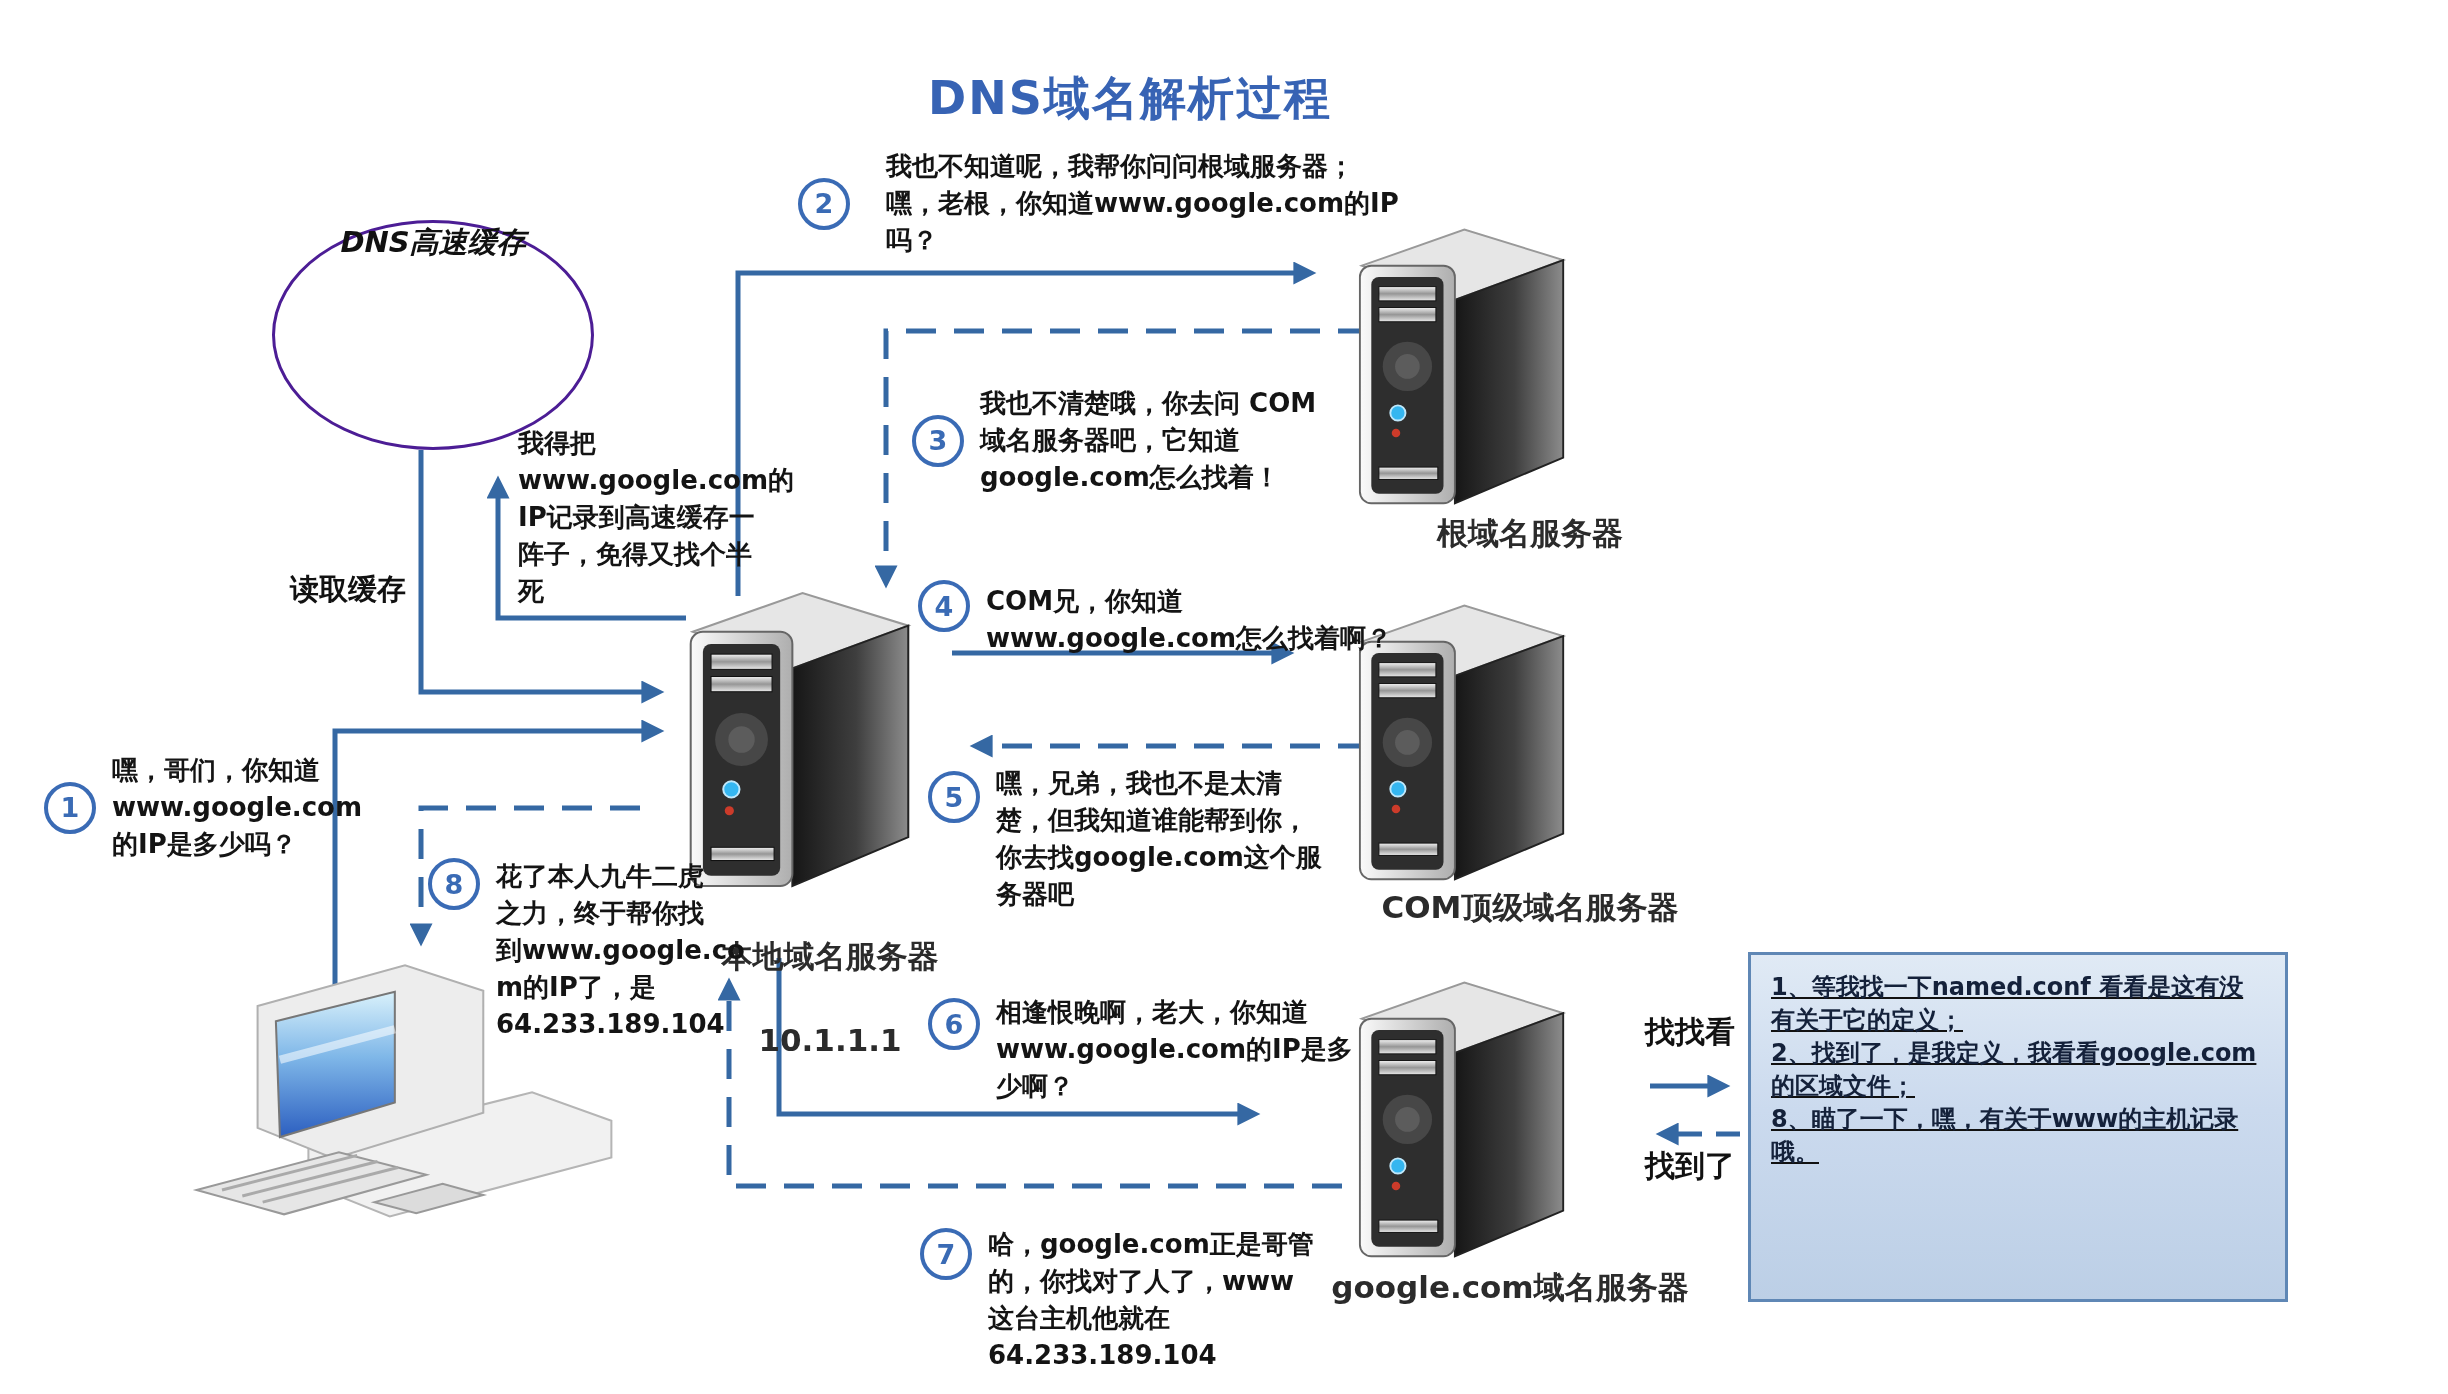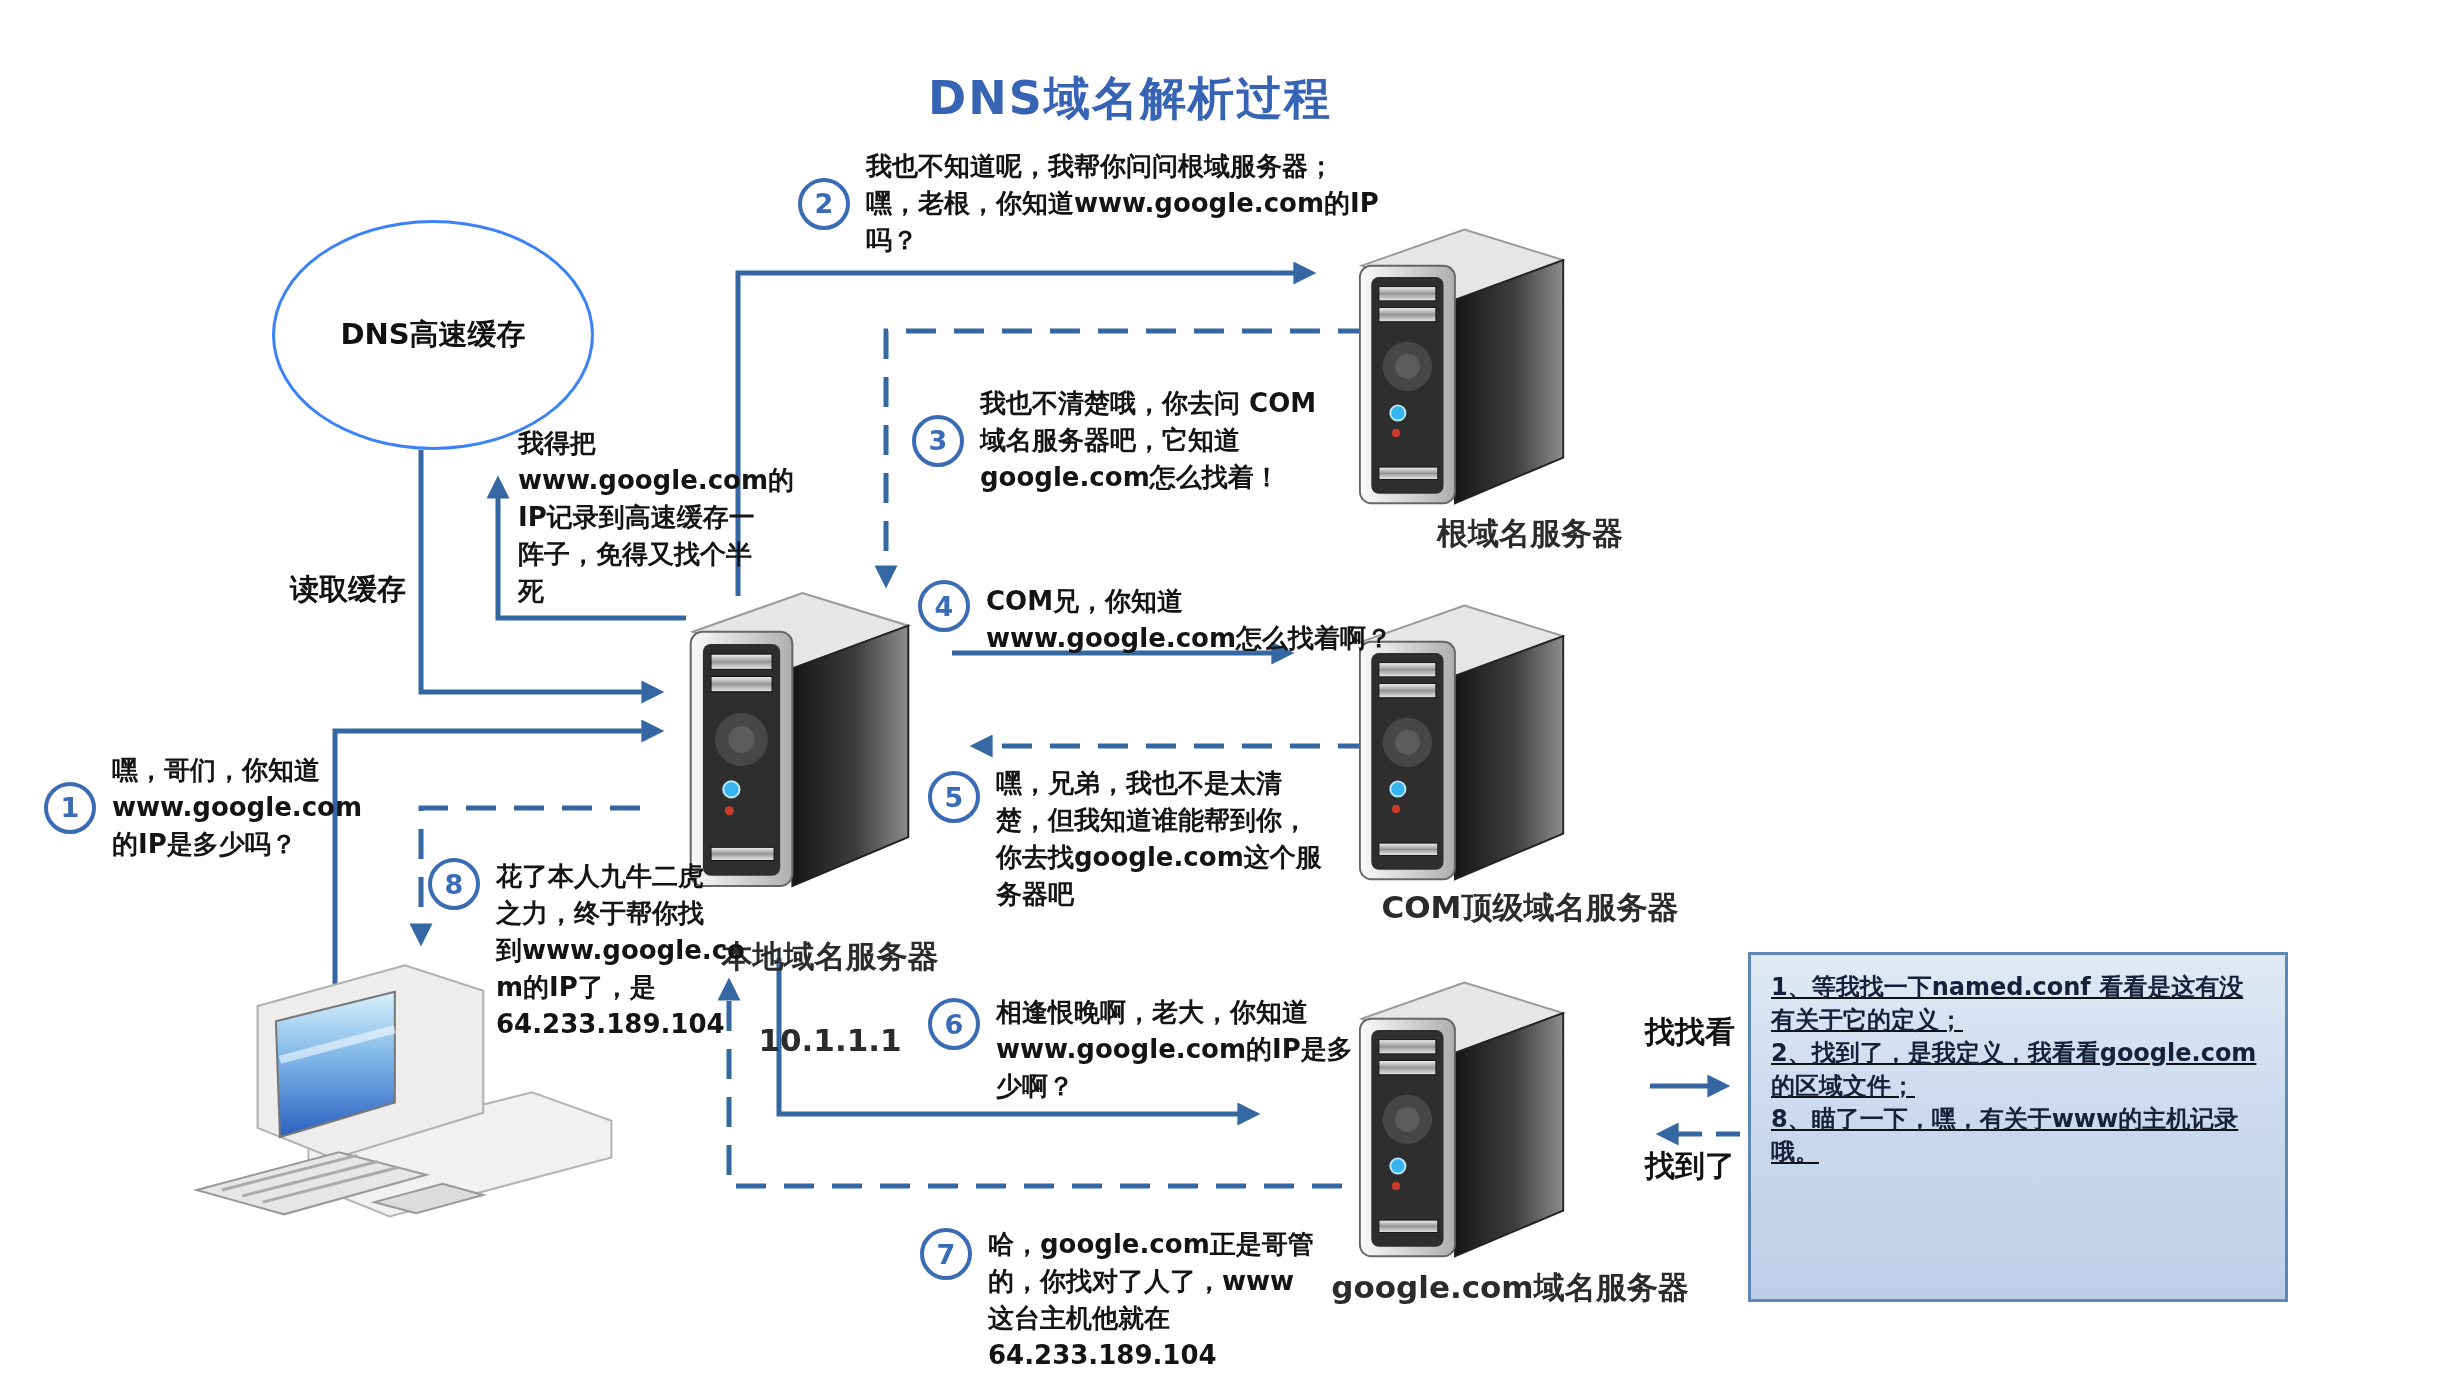--- a/index.html
+++ b/index.html
@@ -5,21 +5,21 @@
   html,body{margin:0;padding:0;background:#fff;}
   .canvas{position:relative;width:2448px;height:1394px;background:#ffffff;overflow:hidden;
           font-family:"DejaVu Sans", sans-serif;color:#111;}
   .abs{position:absolute;}
   .title{font-size:46px;font-weight:bold;color:#3763b4;text-align:center;letter-spacing:2px;}
   .bubble{font-size:26px;font-weight:bold;line-height:37px;white-space:pre-line;color:#141414;}
   .step{display:flex;gap:16px;}
   .num{width:44px;height:44px;flex:none;border:4px solid #3a6bb5;border-radius:50%;
        color:#3a6bb5;font-weight:bold;font-size:27px;display:flex;align-items:center;justify-content:center;
        background:#fff;}
-  .ellipse{border:3px solid #3b82f6;border-radius:50%;display:flex;align-items:center;justify-content:center;background:#fff;}
+  .ellipse{border:3px solid #4c1d95;border-radius:50%;display:flex;align-items:flex-start;justify-content:center;background:#fff;font-style:italic;}
   .ellipse-label{font-size:29px;font-weight:bold;}
   .plain-label{font-size:29px;font-weight:bold;white-space:pre-line;}
   .server-label{font-size:31px;font-weight:600;color:#2b2b2b;text-align:center;line-height:42px;white-space:pre-line;}
   .find-label{font-size:30px;font-weight:bold;}
   .note-box{background:linear-gradient(180deg,#e0eaf5 0%,#cbdaee 45%,#bccfe6 100%);
             border:3px solid #5f87b5;padding:16px 20px;box-sizing:border-box;}
   .note-line{font-size:24px;font-weight:600;line-height:33px;color:#14213a;}
   svg.overlay{position:absolute;left:0;top:0;pointer-events:none;}
 </style>
 </head>
@@ -150,21 +150,21 @@
   <div class="abs step" style="left:44px;top:752px;align-items:center;">
     <span class="num">1</span>
     <span class="bubble" style="width:250px;">嘿，哥们，你知道
 www.google.com
 的IP是多少吗？</span>
   </div>
 
   
   <div class="abs step" style="left:798px;top:148px;align-items:center;">
     <span class="num">2</span>
-    <span class="bubble" style="width:520px;">我也不知道呢，我帮你问问根域服务器；
+    <span class="bubble" style="width:520px;margin-left:20px;">我也不知道呢，我帮你问问根域服务器；
 嘿，老根，你知道www.google.com的IP
 吗？</span>
   </div>
 
   
   <div class="abs step" style="left:912px;top:385px;align-items:center;">
     <span class="num">3</span>
     <span class="bubble" style="width:440px;">我也不清楚哦，你去问 COM
 域名服务器吧，它知道
 google.com怎么找着！</span>

